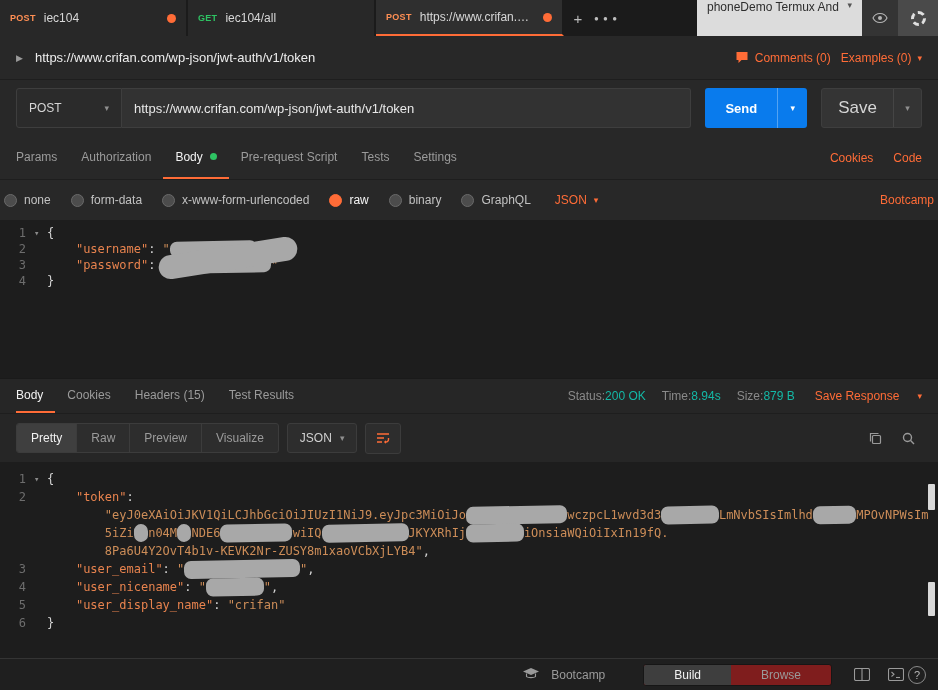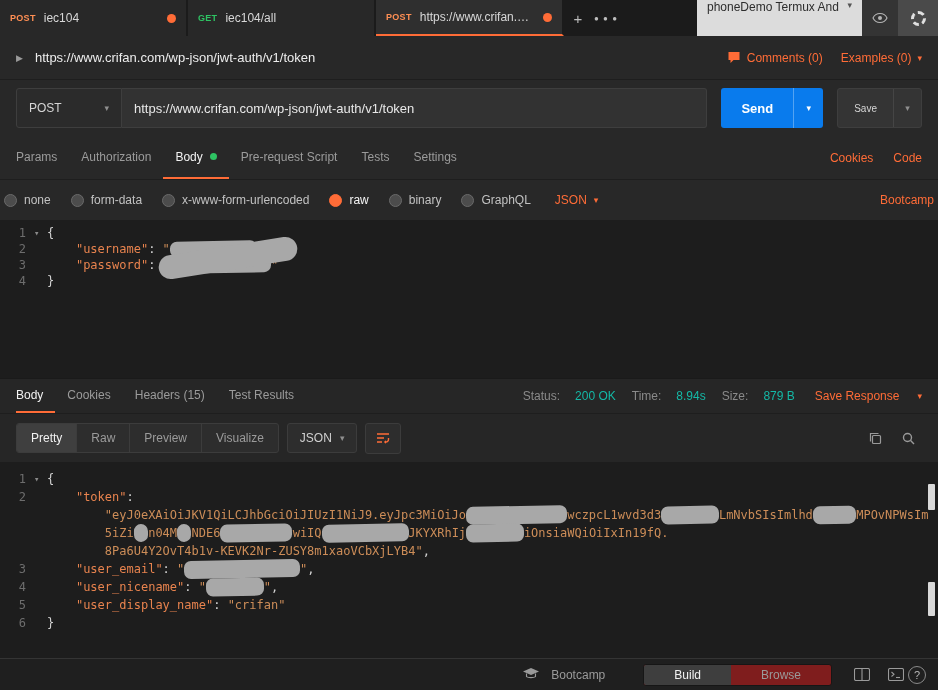--- a/index.html
+++ b/index.html
@@ -23,35 +23,35 @@
   .env-select .env-name{flex:1;white-space:nowrap;overflow:hidden;font-size:12px}
   .env-caret{color:#555;font-size:9px}
   .env-eye{width:36px;background:#343434;display:flex;align-items:center;justify-content:center;cursor:pointer}
   .settings{width:40px;background:#4a4a4a;display:flex;align-items:center;justify-content:center;cursor:pointer}
   .gear-glyph{width:15px;height:15px;border:3px dashed #e0e0e0;border-radius:50%}
 
   
   .title-row{flex:0 0 44px;display:flex;align-items:center;padding:0 16px;background:#282828;border-bottom:1px solid #1e1e1e}
   .collapse{color:#9a9a9a;font-size:9px;margin-right:12px;cursor:pointer}
   .req-title{color:#ededed;font-size:13px}
-  .title-right{margin-left:auto;display:flex;align-items:center;gap:18px}
+  .title-right{margin-left:auto;display:flex;align-items:center;gap:10px}
   .comments,.examples{display:flex;align-items:center;gap:6px;color:#ff6c37;cursor:pointer;font-size:12px}
   .caret-o{color:#ff6c37;font-size:9px}
 
   
   .url-row{flex:0 0 56px;display:flex;align-items:center;padding:0 16px;background:#282828}
   .method-select{width:106px;height:40px;border:1px solid #3e3e3e;border-right:1px solid #3e3e3e;border-radius:3px 0 0 3px;display:flex;align-items:center;justify-content:space-between;padding:0 12px;font-size:12px;color:#d5d5d5;background:#2b2b2b;cursor:pointer}
   .caret-g{color:#8f8f8f;font-size:9px}
   .url-input{flex:1;height:40px;background:#323232;border:1px solid #3e3e3e;border-left:none;border-radius:0 3px 3px 0;padding:0 12px;font-size:13px;color:#e8e8e8;font-family:"Liberation Sans",sans-serif;outline:none}
   .send-btn{margin-left:14px;height:40px;background:#097bed;color:#fff;display:flex;align-items:stretch;border-radius:3px;overflow:hidden;cursor:pointer}
   .send-main{padding:0 20px;display:flex;align-items:center;font-size:13px;font-weight:bold}
   .send-caret{width:30px;border-left:1px solid rgba(255,255,255,.3);display:flex;align-items:center;justify-content:center}
   .send-caret span{color:#fff;font-size:9px}
   .save-btn{margin-left:14px;height:40px;background:#343434;border:1px solid #3e3e3e;border-radius:3px;display:flex;align-items:stretch;color:#d5d5d5;overflow:hidden;cursor:pointer}
-  .save-main{padding:0 16px;display:flex;align-items:center;font-size:10px}
+  .save-main{padding:0 16px;display:flex;align-items:center;font-size:17px}
   .save-caret{width:28px;border-left:1px solid #454545;display:flex;align-items:center;justify-content:center}
 
   
   .req-tabs{flex:0 0 44px;display:flex;align-items:stretch;padding:0 16px;background:#282828;border-bottom:1px solid #1e1e1e;color:#9b9b9b}
   .rtab{display:flex;align-items:center;padding:0 12px;border-bottom:2px solid transparent;cursor:pointer;font-size:12px}
   .rtab:first-child{padding-left:0}
   .rtab.active{color:#f2f2f2;border-bottom-color:#ff6c37}
   .gdot{width:7px;height:7px;border-radius:50%;background:#2ec363;margin-left:7px}
   .req-tabs-right{margin-left:auto;display:flex;align-items:center;gap:20px}
   .olink{color:#ff6c37;cursor:pointer;font-size:12px}
@@ -83,21 +83,21 @@
   .sb-mark{position:absolute;right:3px;width:7px;background:#d9d9d9;border-radius:1px;cursor:pointer}
   .sb-mark.m1{top:22px;height:26px}
   .sb-mark.m2{top:120px;height:34px}
 
   
   .resp-header{flex:0 0 36px;display:flex;align-items:stretch;padding:0 16px;background:#262626;border-top:1px solid #1a1a1a;border-bottom:1px solid #1e1e1e;color:#9b9b9b}
   .resp-tab{display:flex;align-items:center;padding:0 12px;border-bottom:2px solid transparent;cursor:pointer}
   .resp-tab:first-child{padding-left:0}
   .resp-tab.active{color:#f2f2f2;border-bottom-color:#ff6c37}
   .resp-meta{margin-left:auto;display:flex;align-items:center;gap:16px}
-  .meta-item{display:flex;gap:15px}
+  .meta-item{display:flex;gap:0}
   .meta-label{color:#8a8a8a}
   .meta-value{color:#14b8a6}
   .save-response{display:flex;align-items:center;gap:18px;color:#ff6c37;cursor:pointer;margin-left:4px}
 
   
   .resp-toolbar{flex:0 0 48px;display:flex;align-items:center;padding:0 16px;gap:8px;background:#262626}
   .seg{display:flex;background:#2d2d2d;border:1px solid #3c3c3c;border-radius:3px;overflow:hidden}
   .seg-item{padding:7px 14px;color:#9b9b9b;border-right:1px solid #3c3c3c;cursor:pointer}
   .seg-item:last-child{border-right:none}
   .seg-item.active{background:#3f3f3f;color:#f2f2f2}

